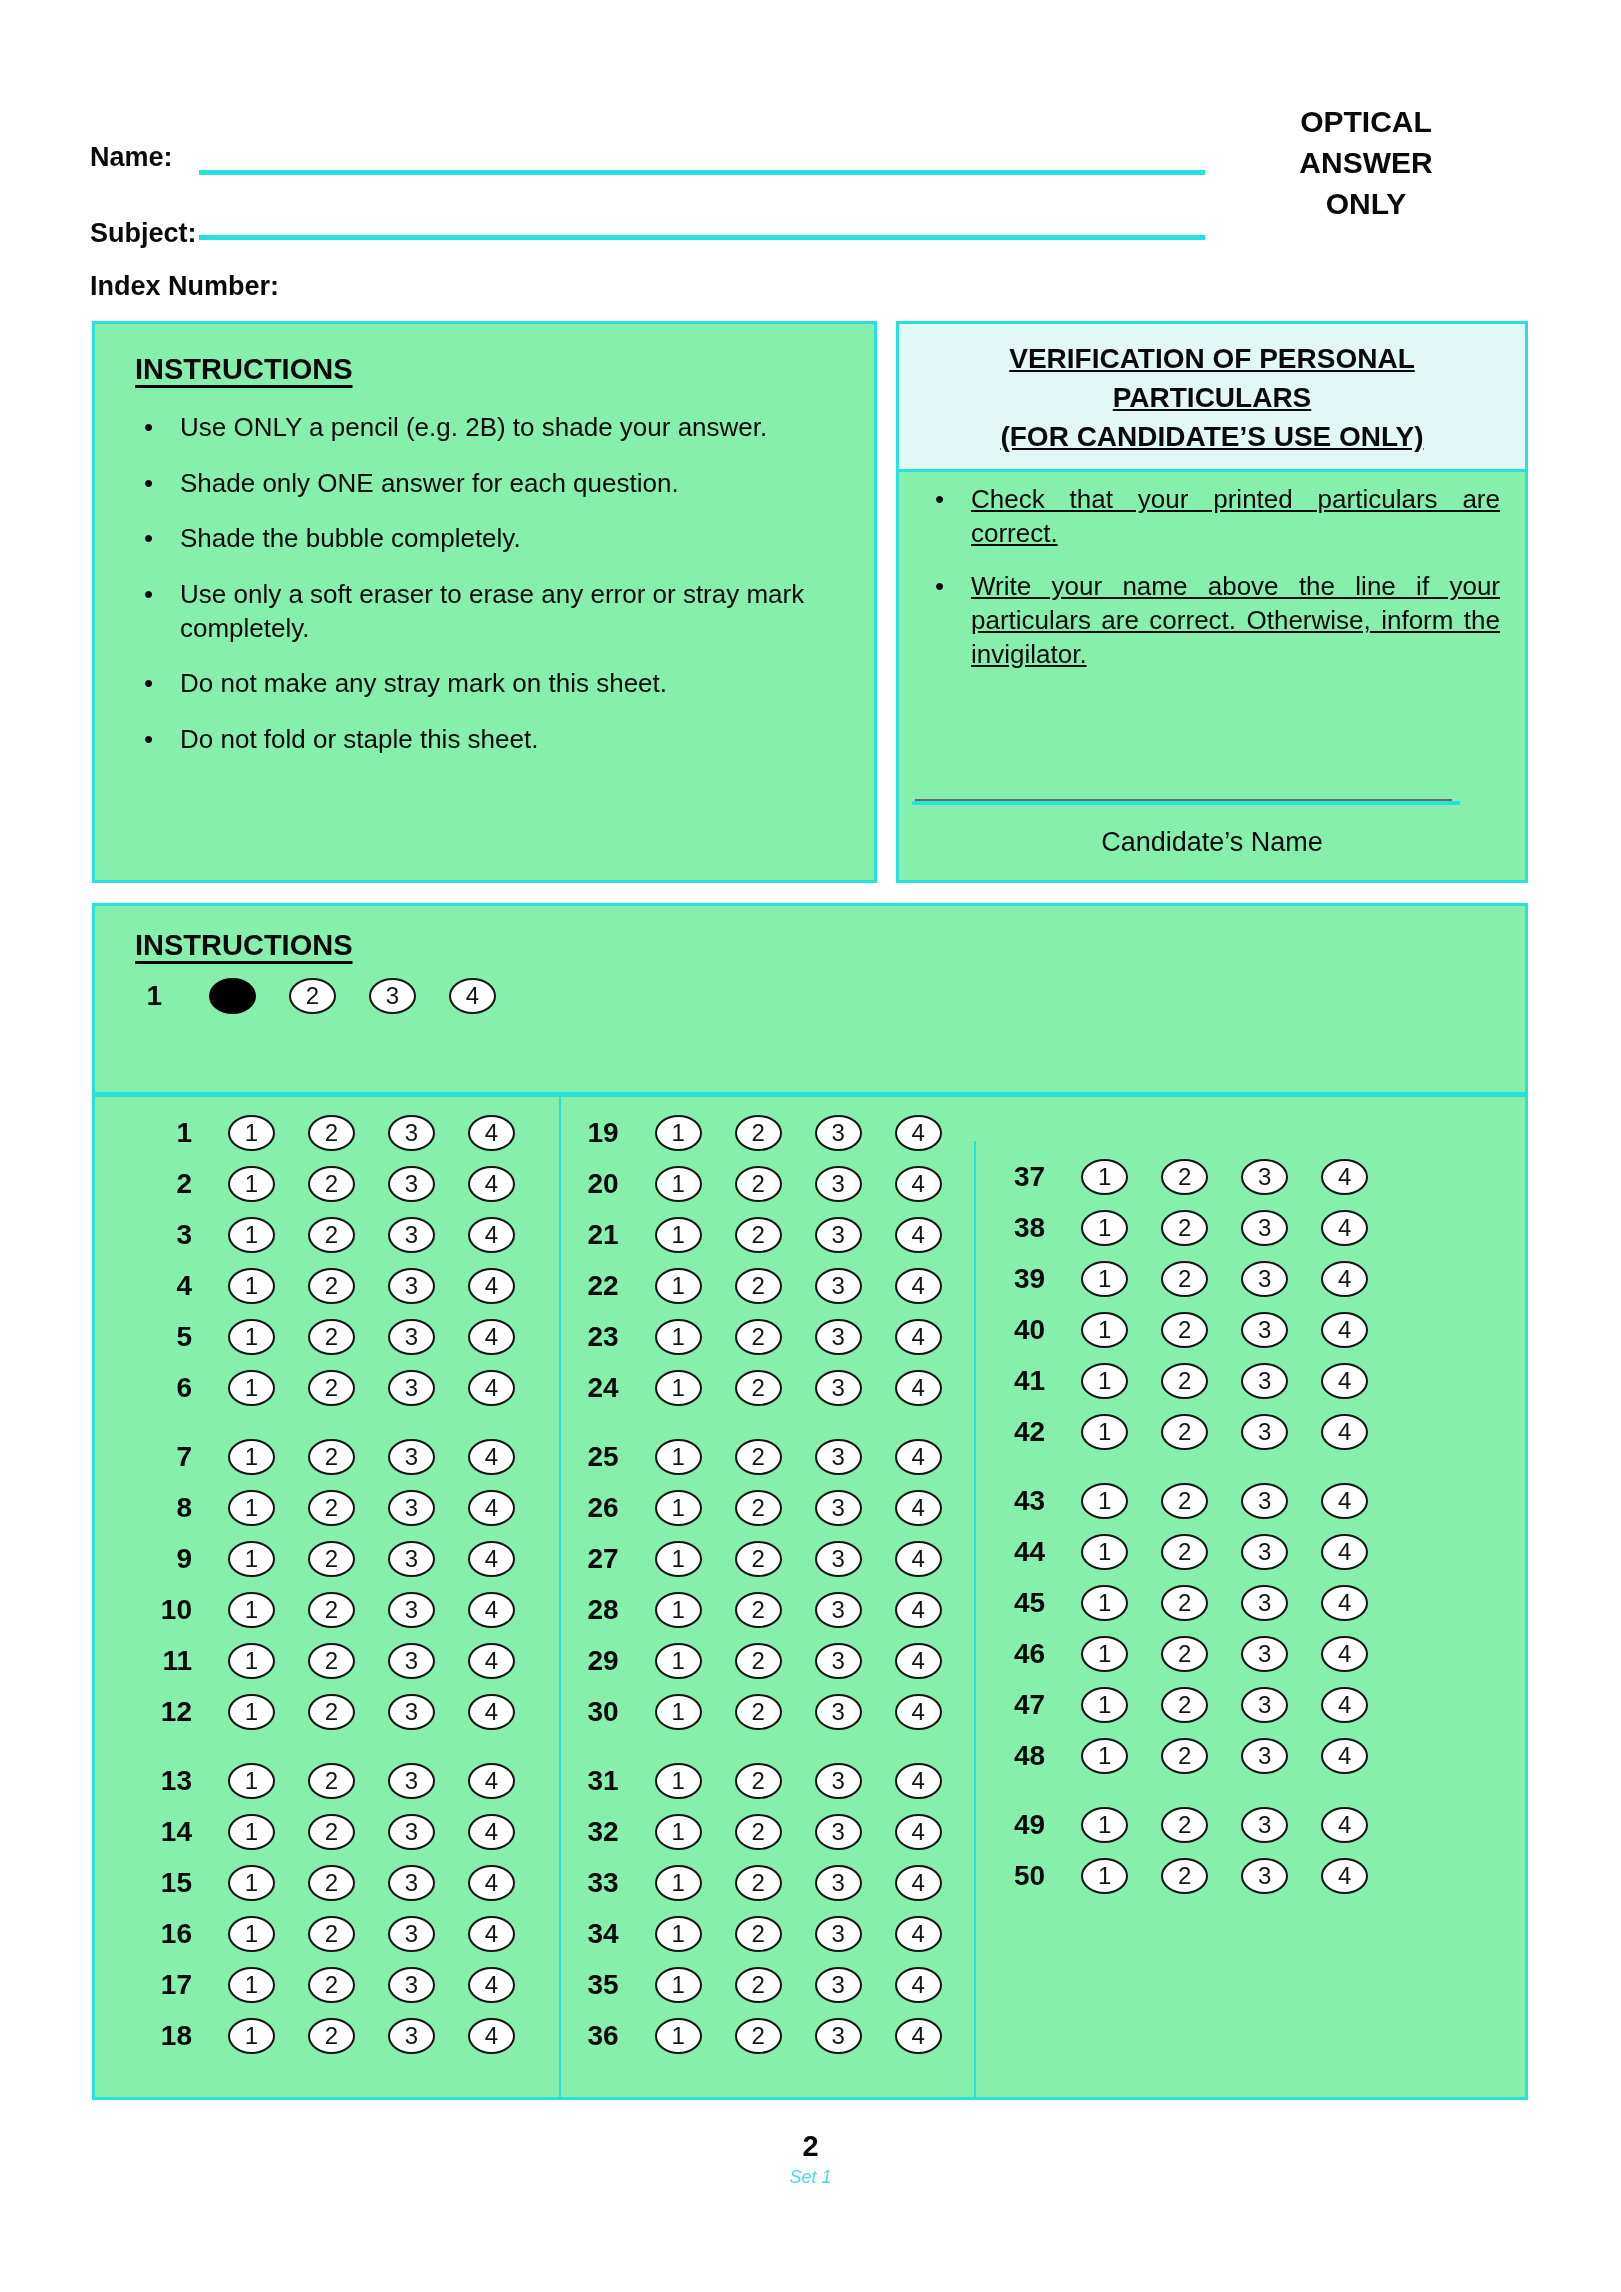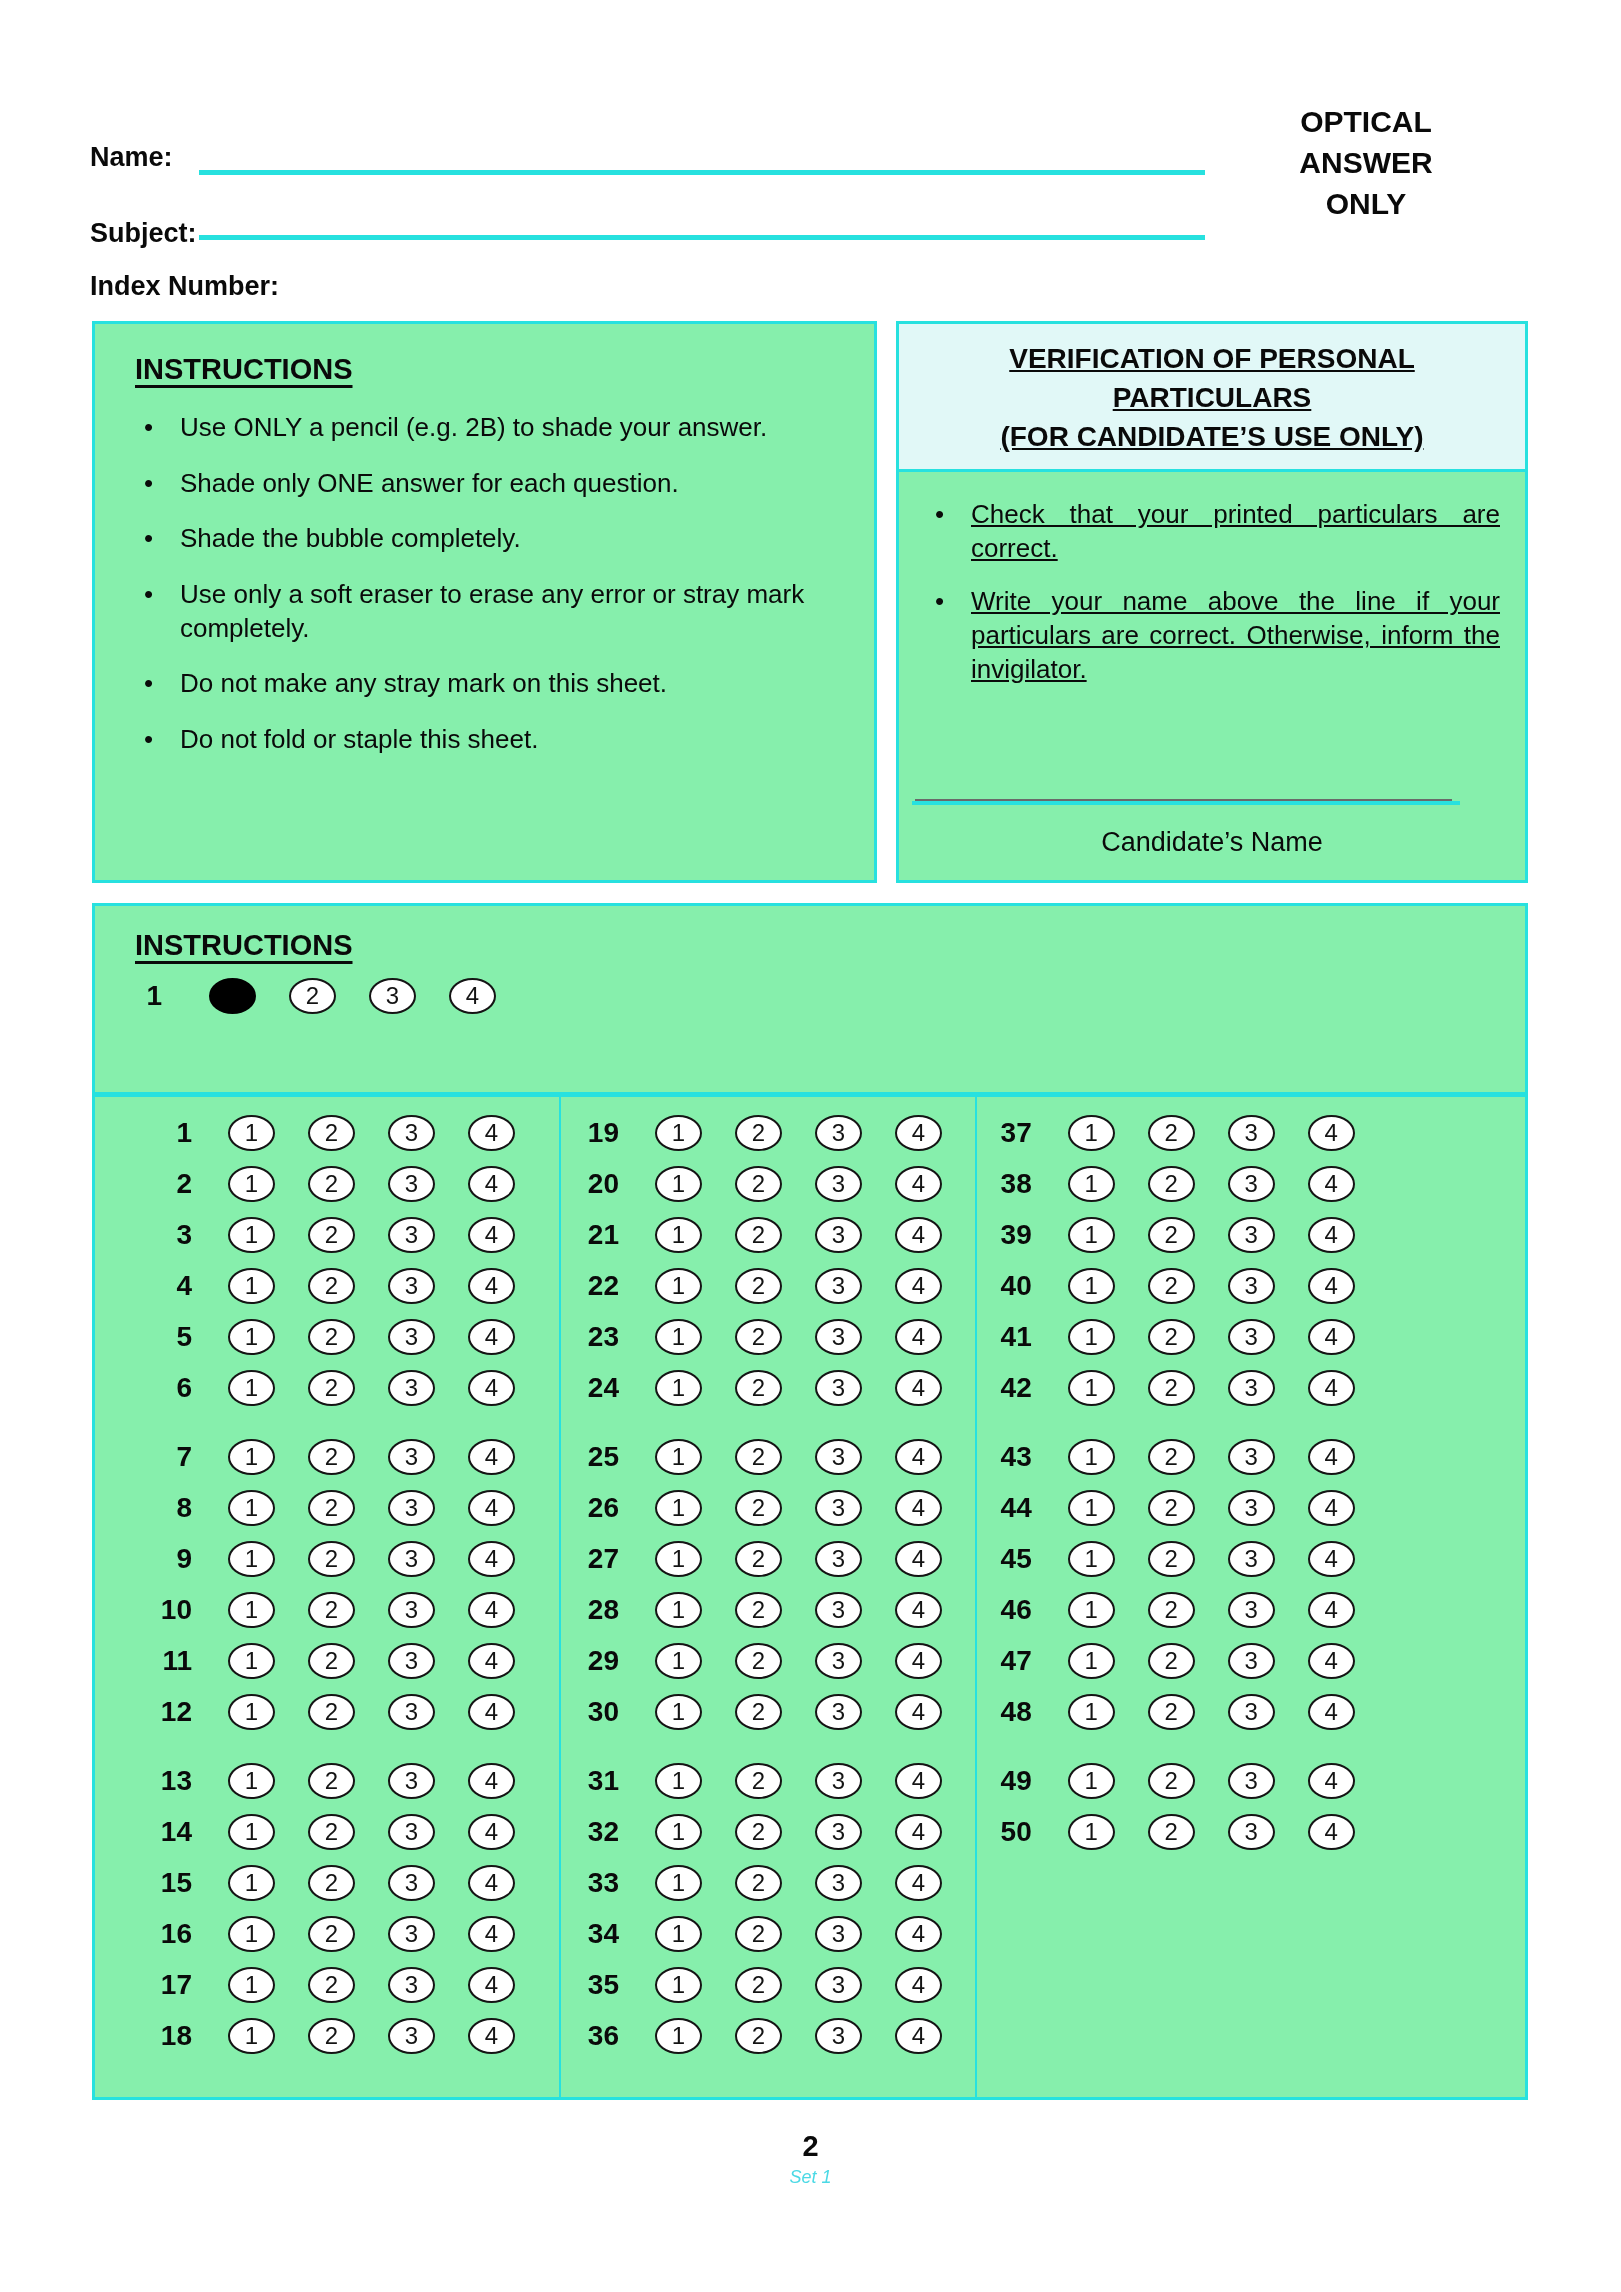--- a/index.html
+++ b/index.html
@@ -54,21 +54,21 @@
     position:absolute;left:896px;top:321px;width:632px;height:562px;
     padding:0;
     text-decoration:underline;
   }
   .verification-header{
     background:var(--cyan-fill);
     border-bottom:3.6px solid var(--cyan);
     padding:15px 9px 12.5px 9px;
     text-align:center;font-weight:bold;font-size:28px;line-height:39px;
   }
-  .verification-body{padding:25px 25px 0 27px;position:relative;}
+  .verification-body{padding:10px 25px 0 27px;position:relative;}
   .verification-body ul.bullets{margin-top:0;}
   .verification-body ul.bullets li{text-align:justify;margin-bottom:19.7px;}
   .sig-line-dark{position:absolute;left:16px;top:475px;width:537px;height:1.8px;background:#6a6a6a;}
   .sig-line-cyan{position:absolute;left:12.5px;top:477px;width:548px;height:3.6px;background:var(--cyan);}
   .sig-label{position:absolute;left:0;top:503px;width:100%;text-align:center;font-size:27px;}
   
   .shading-box{
     position:absolute;left:92px;top:903px;width:1436px;height:192px;
     padding:23px 36px 0 40px;
   }
@@ -77,21 +77,21 @@
   .example-row .qnum{width:27px;}
   .example-row .bubble-set{margin-left:47px;}
   
   .grid-box{
     position:absolute;left:92px;top:1094px;width:1436px;height:1006px;
     display:flex;
   }
   .grid-col{padding-top:10.7px;}
   .grid-col.c1{width:493px;padding-left:43px;}
   .grid-col.c2{width:444px;border-left:2.7px solid var(--cyan);padding-left:4px;}
-  .grid-col.c3{width:588px;border-left:2.7px solid var(--cyan);padding-left:1px;}
+  .grid-col.c3{width:588px;border-left:2.7px solid var(--cyan);padding-left:15px;margin-top:44px;}
   .q-group{margin-top:0;}
   .q-group + .q-group{margin-top:18px;}
   .q-row{display:flex;align-items:center;height:51px;}
   .qnum{
     width:54px;text-align:right;font-weight:bold;font-size:28px;flex:0 0 auto;
   }
   .bubble-set{display:flex;gap:33px;margin-left:36px;}
   .bubble{
     width:47px;height:36px;flex:0 0 auto;
     border:2.7px solid #141414;border-radius:50%;

